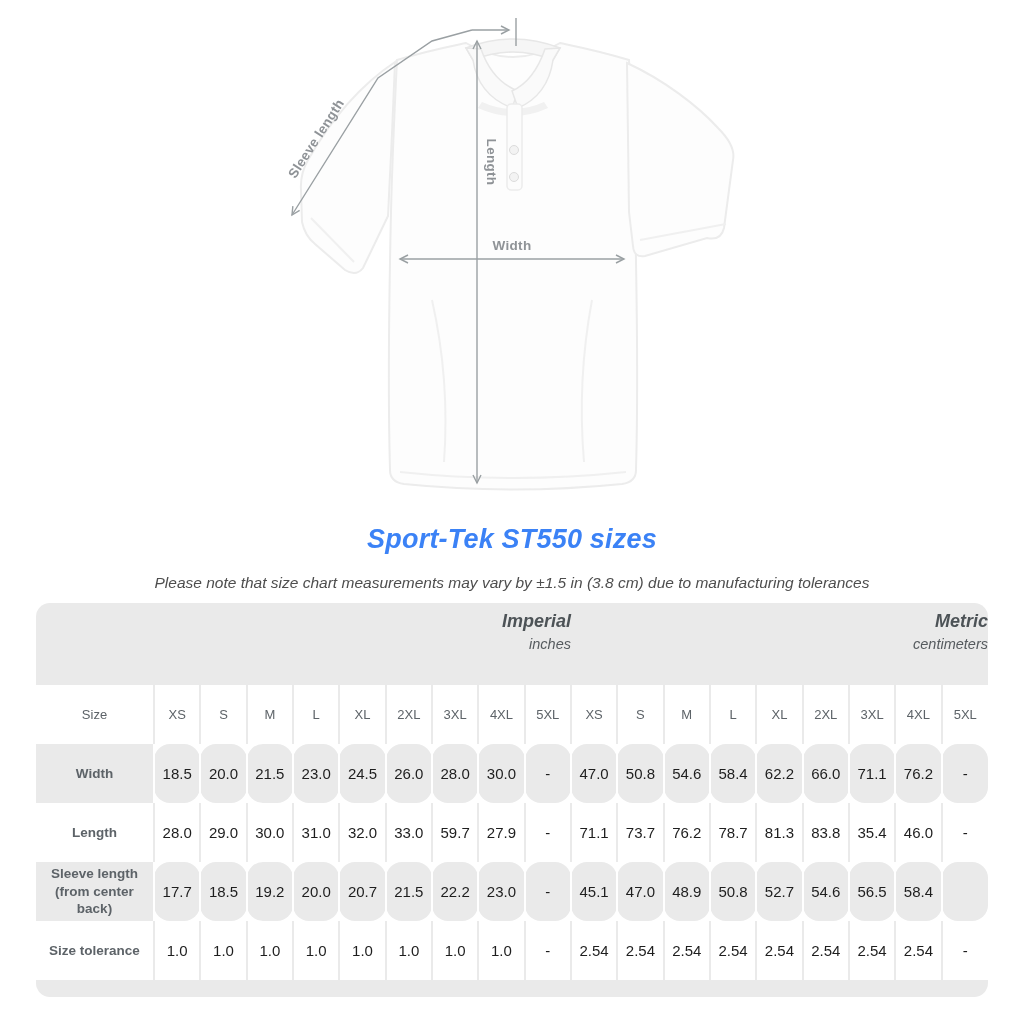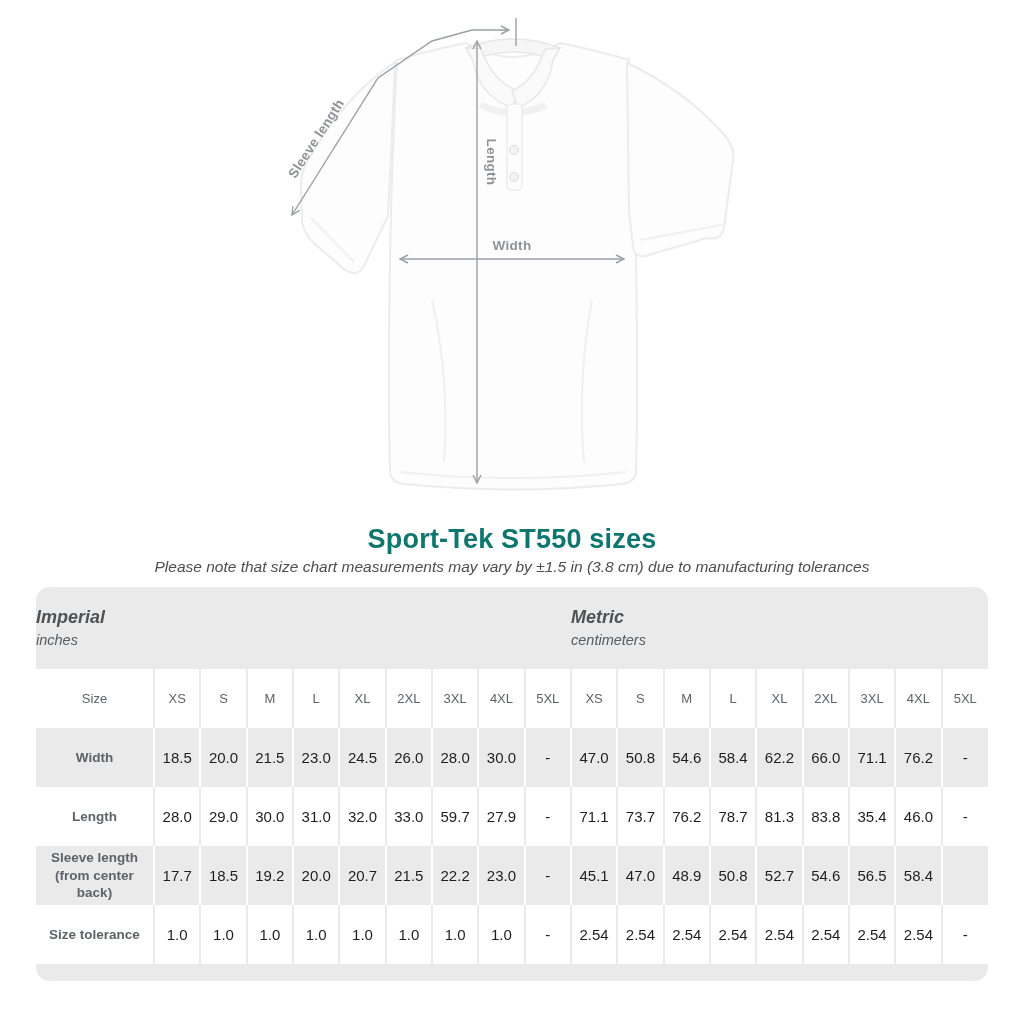--- a/index.html
+++ b/index.html
@@ -18,43 +18,43 @@
   .diagram{width:1024px;height:512px;position:relative;}
   .anno{stroke:var(--annotation);stroke-width:1.4;fill:none;}
   .anno-label{
     font-family:"Liberation Sans", sans-serif;
     font-size:13.5px;font-weight:700;fill:#8f9397;letter-spacing:.3px;
   }
   .shirt-line{stroke:#ececec;stroke-width:2;fill:#fdfdfd;}
   .shirt-soft{stroke:#f0f0f0;stroke-width:2;fill:none;}
   
   h1.title{
-    margin:12px 0 3px;text-align:center;
-    font-size:27px;font-weight:700;color:#0f766e;letter-spacing:.2px;
+    margin:12px 0 19px;text-align:center;
+    font-size:27px;font-weight:700;color:#3b82f6;letter-spacing:.2px;font-style:italic;
   }
   .note{
     margin:0 0 11px;text-align:center;font-style:italic;
     font-size:15.5px;color:#4e4e4e;
   }
   
   .chart{width:952px;margin:0 auto;border-radius:14px;overflow:hidden;background:#fff;}
   .band-top{display:flex;background:var(--stripe);height:82px;}
-  .band-sec{text-align:left;padding-top:20px;}
+  .band-sec{text-align:right;padding-top:8px;}
   .band-sec.imperial{width:535px;}
   .band-sec.metric{flex:1;}
   .sec-name{font-size:18px;font-weight:700;font-style:italic;color:#4d5357;}
   .sec-unit{font-size:14.5px;font-style:italic;color:#565b5f;margin-top:4px;}
   table.sizes{width:952px;border-collapse:collapse;table-layout:fixed;}
   col.c-label{width:118px;}
   th,td{height:59px;text-align:center;vertical-align:middle;padding:0;}
   thead th{font-size:13px;font-weight:400;color:var(--label-text);}
   tbody th{font-size:13.5px;font-weight:700;color:var(--label-text);line-height:1.3;}
   td{font-size:15px;font-weight:400;color:var(--value-text);}
   tr.row-gray > *{background:var(--stripe);}
-  tr.row-gray > * + *{border-left:2px solid #ffffff;}
+  tr.row-gray > * + *{border-left:2px solid #ffffff;border-radius:16px;}
   tr.row-white > * + *{border-left:2px solid var(--stripe);}
   .band-bottom{height:17px;background:var(--stripe);}
 </style>
 </head>
 <body>
 
 <div class="diagram">
   <svg width="1024" height="512" viewBox="0 0 1024 512">
     <defs>
       <marker id="ah" orient="auto" markerUnits="userSpaceOnUse" markerWidth="14" markerHeight="14" refX="9" refY="5">

